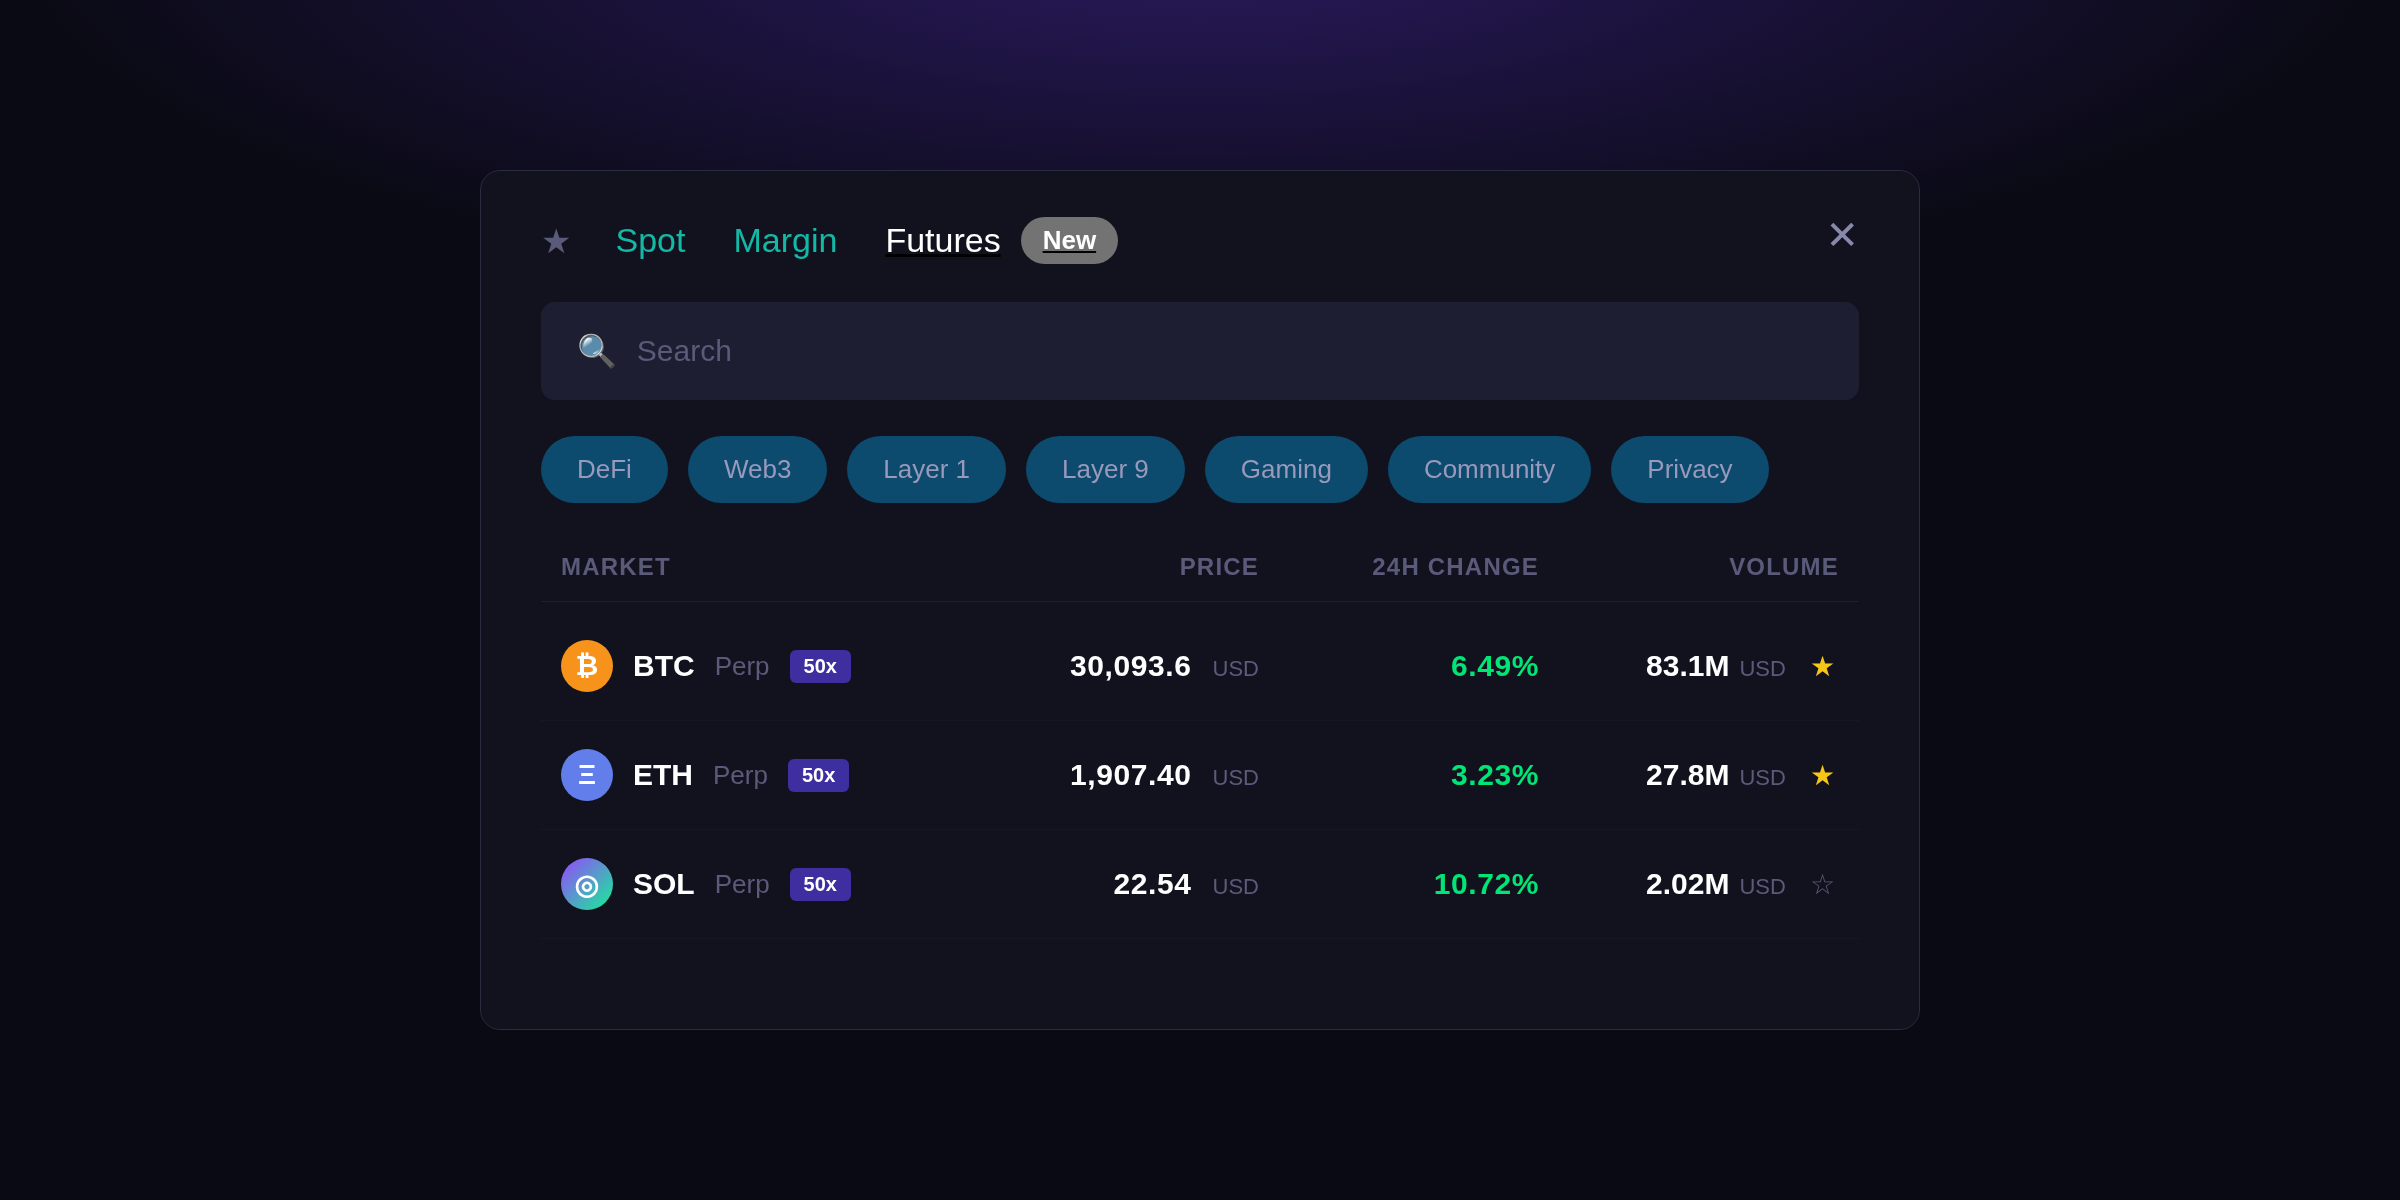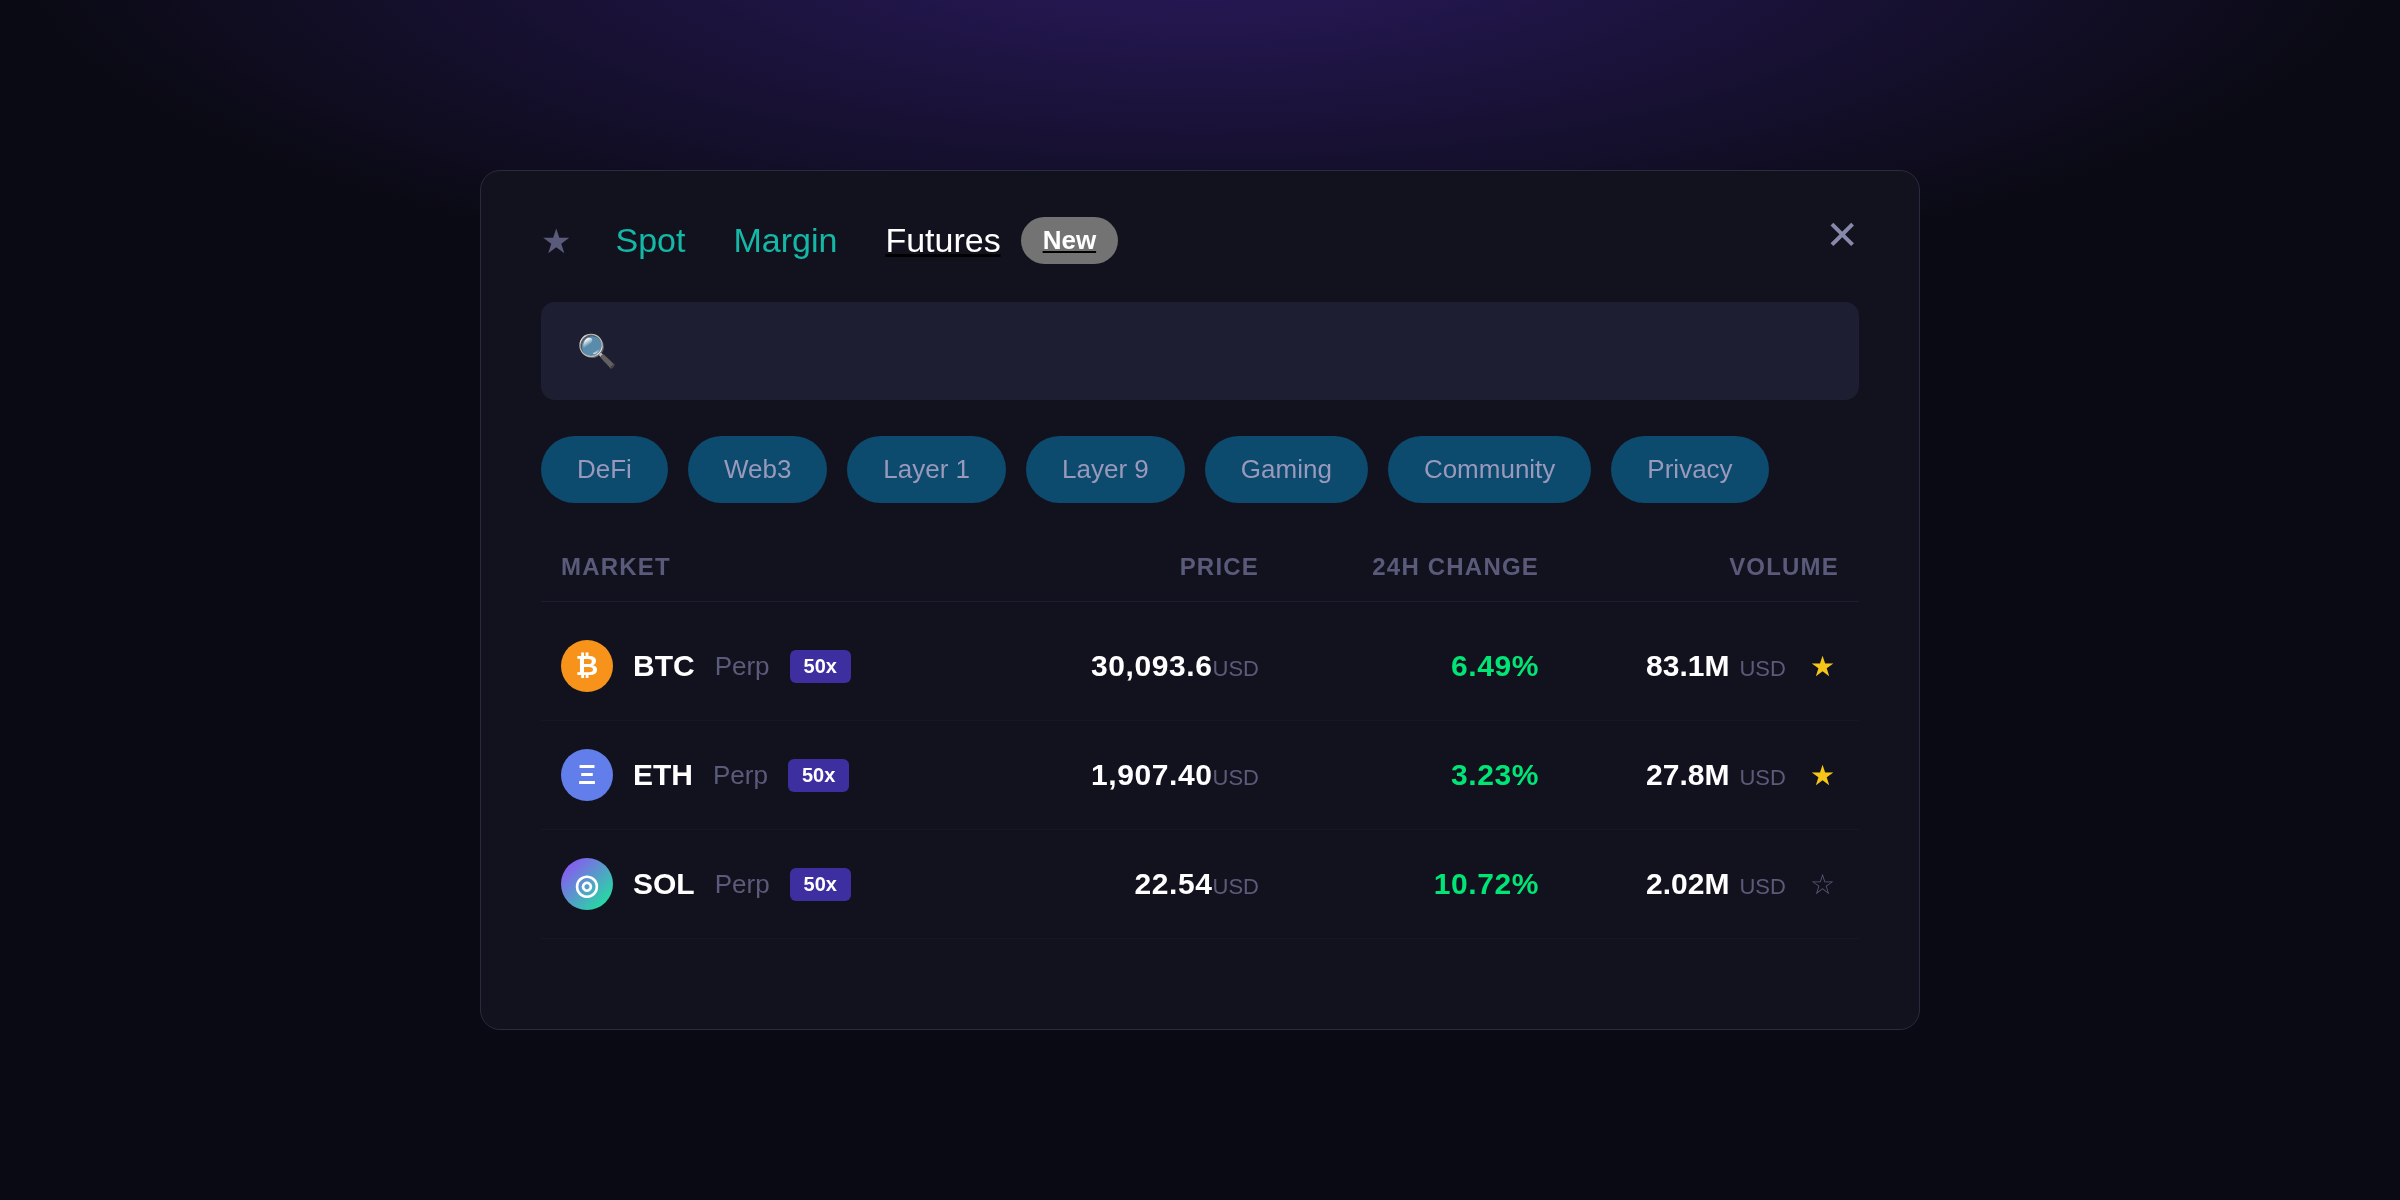--- a/index.html
+++ b/index.html
@@ -224,21 +224,21 @@
       font-weight: 700;
       padding: 5px 14px;
       border-radius: 6px;
     }
 
     .price-cell {
       text-align: right;
       display: flex;
       align-items: baseline;
       justify-content: flex-end;
-      gap: 0;
+      gap: 21px;
     }
 
     .price-main {
       font-size: 30px;
       font-weight: 600;
       color: #ffffff;
       font-variant-numeric: tabular-nums;
       letter-spacing: 0.02em;
     }
 
@@ -312,20 +312,21 @@
     <div class="futures-wrapper">
       <span class="tab active">Futures</span>
       <span class="new-badge">New</span>
     </div>
     <button class="close-btn">✕</button>
   </div>
 
   <div class="search-container">
     <div class="search-box">
       <span class="search-icon">🔍</span>
+      <input class="search-input" type="text" placeholder="Search" style="">
     </div>
   </div>
 
   <div class="categories">
     <button class="category-pill">DeFi</button>
     <button class="category-pill">Web3</button>
     <button class="category-pill">Layer 1</button>
     <button class="category-pill">Layer 9</button>
     <button class="category-pill">Gaming</button>
     <button class="category-pill">Community</button>

